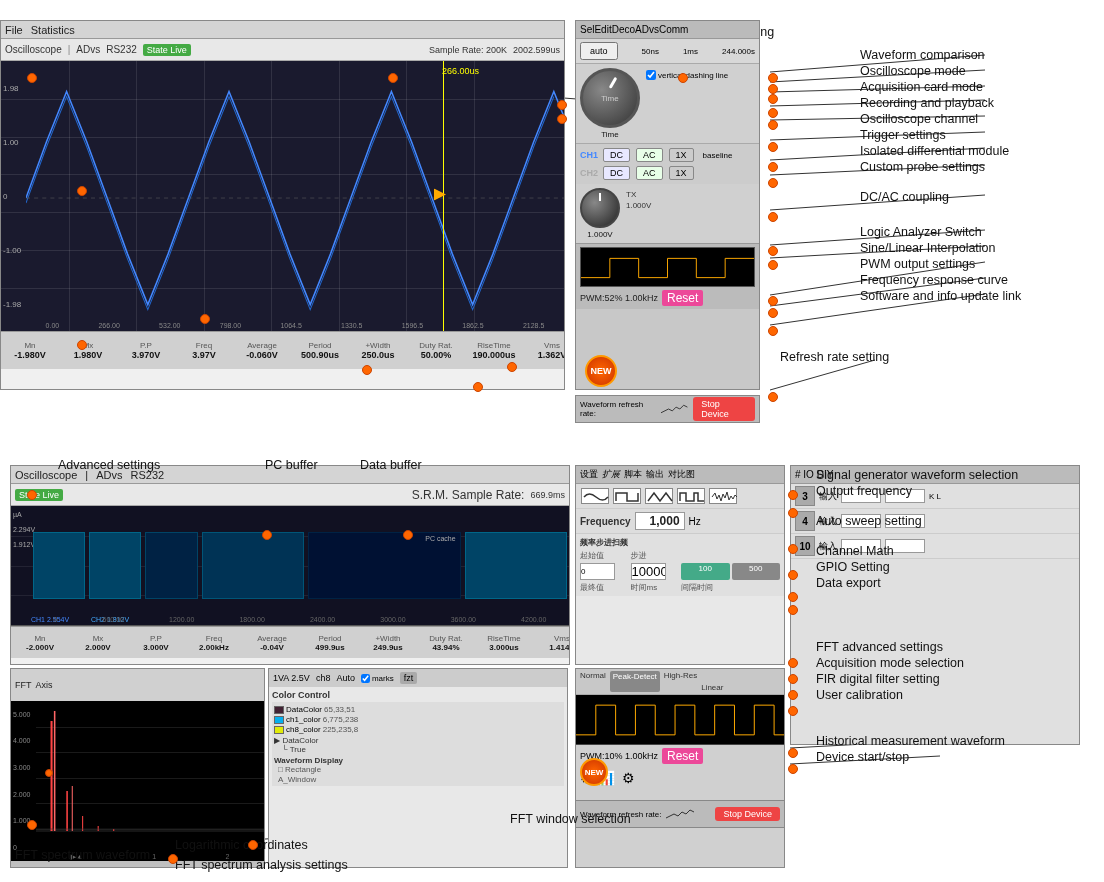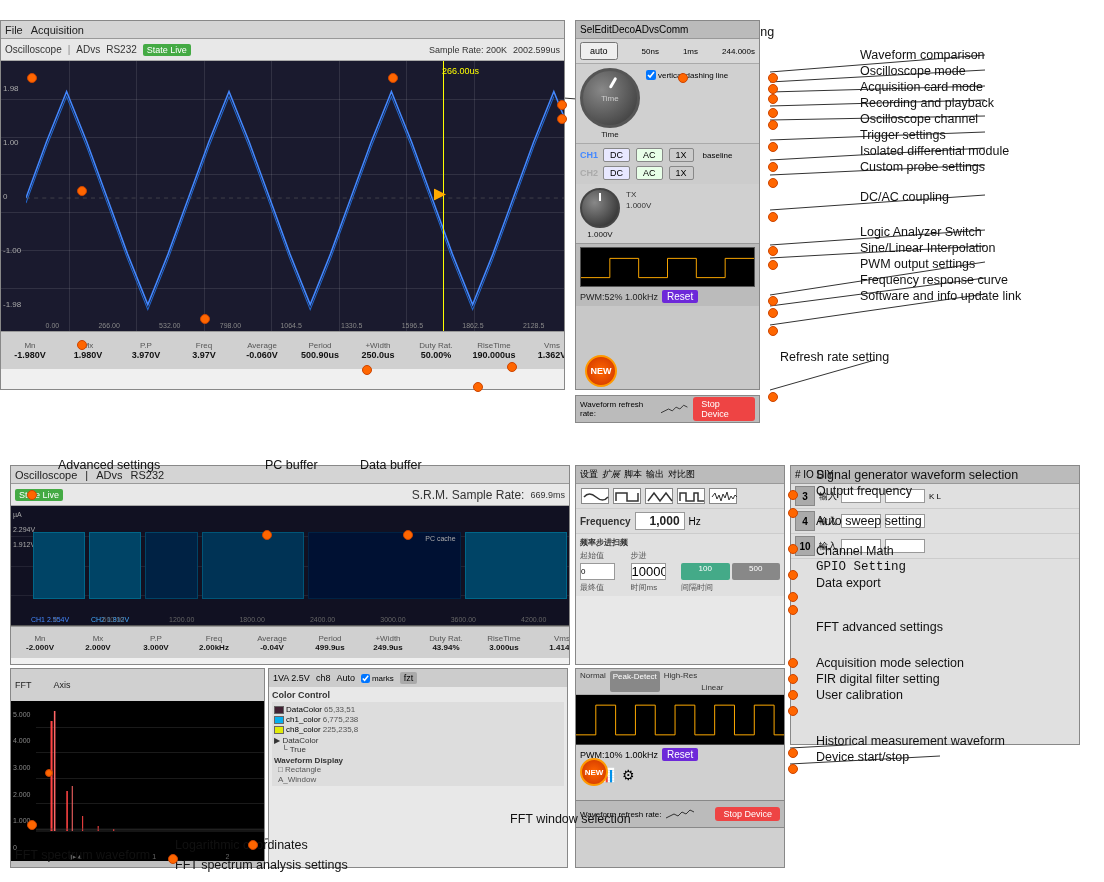--- a/index.html
+++ b/index.html
@@ -247,25 +247,25 @@
 
     .pwm-row {
       display: flex;
       align-items: center;
       gap: 4px;
       font-size: 9px;
       color: #222;
     }
 
     .reset-btn {
-      background: #6d28d9;
+      background: #ec4899;
       color: white;
       padding: 1px 5px;
       border-radius: 2px;
-      font-size: 10px;
+      font-size: 12px;
       cursor: pointer;
     }
 
     .new-badge {
       position: absolute;
       width: 32px;
       height: 32px;
       background: radial-gradient(circle, #ff6600, #cc3300);
       border-radius: 50%;
       display: flex;
@@ -508,21 +508,21 @@
   <div class="title-label" style="top:300px; left:285px;">Voltage gear</div>
 
   <div class="title-label" style="top:338px; left:225px;">Buffer switch</div>
 
   <div class="title-label" style="top:353px; left:308px;">Automatic measurement</div>
 
   <div class="osc-panel-top">
 
     <div class="osc-menubar">
       <span>File</span>
-      <span>Acquisition</span>
+      <span>Statistics</span>
     </div>
 
     <div class="osc-toolbar">
       <span>Oscilloscope</span>
       <span style="color:#888">|</span>
       <span>ADvs</span>
       <span>RS232</span>
       <span class="state-live">State Live</span>
       <span style="flex:1"></span>
       <span style="font-size:9px;">Sample Rate: 200K</span>
@@ -846,21 +846,21 @@
         </div>
       <div class="meas-item">
           <span class="meas-label">Vms</span>
           <span class="meas-value" style="font-size:8px;">1.414V</span>
         </div>
     </div>
   </div>
 
   <div style="position:absolute; top:668px; left:10px; width:255px; height:200px; border:1px solid #888; background:#1a1a2e; overflow:hidden;">
 
-    <div style="background:#d0d0d0; height:16px; display:flex; align-items:center; padding:16px 4px; gap:22px; font-size:9px; color:#222;">
+    <div style="background:#d0d0d0; height:16px; display:flex; align-items:center; padding:16px 4px; gap:4px; font-size:9px; color:#222;">
       <span>FFT</span>
       <span>Axis</span>
     </div>
 
     <div style="background:#000; height:160px; position:relative; overflow:hidden;">
 
       <div style="position:absolute; left:2px; top:0; height:100%; display:flex; flex-direction:column; justify-content:space-around; font-size:7px; color:#888;">
         <span>5.000</span>
           <span>4.000</span>
           <span>3.000</span>
@@ -1102,25 +1102,25 @@
   <div class="title-label" style="top:458px; left:360px;">Data buffer</div>
 
   <div class="title-label" style="top:468px; left:816px;">Signal generator waveform selection</div>
 
   <div class="title-label" style="top:484px; left:816px;">Output frequency</div>
 
   <div class="title-label" style="top:514px; left:816px;">Auto sweep setting</div>
 
   <div class="title-label" style="top:544px; left:816px;">Channel Math</div>
 
-  <div class="title-label" style="top:560px; left:816px;font-family:Liberation Mono, monospace;">GPIO Setting</div>
+  <div class="title-label" style="top:560px; left:816px;">GPIO Setting</div>
 
   <div class="title-label" style="top:576px; left:816px;">Data export</div>
 
-  <div class="title-label" style="top:620px; left:816px;">FFT advanced settings</div>
+  <div class="title-label" style="top:640px; left:816px;">FFT advanced settings</div>
 
   <div class="title-label" style="top:656px; left:816px;">Acquisition mode selection</div>
 
   <div class="title-label" style="top:672px; left:816px;">FIR digital filter setting</div>
 
   <div class="title-label" style="top:688px; left:816px;">User calibration</div>
 
   <div class="title-label" style="top:734px; left:816px;">Historical measurement waveform</div>
 
   <div class="title-label" style="top:750px; left:816px;">Device start/stop</div>

